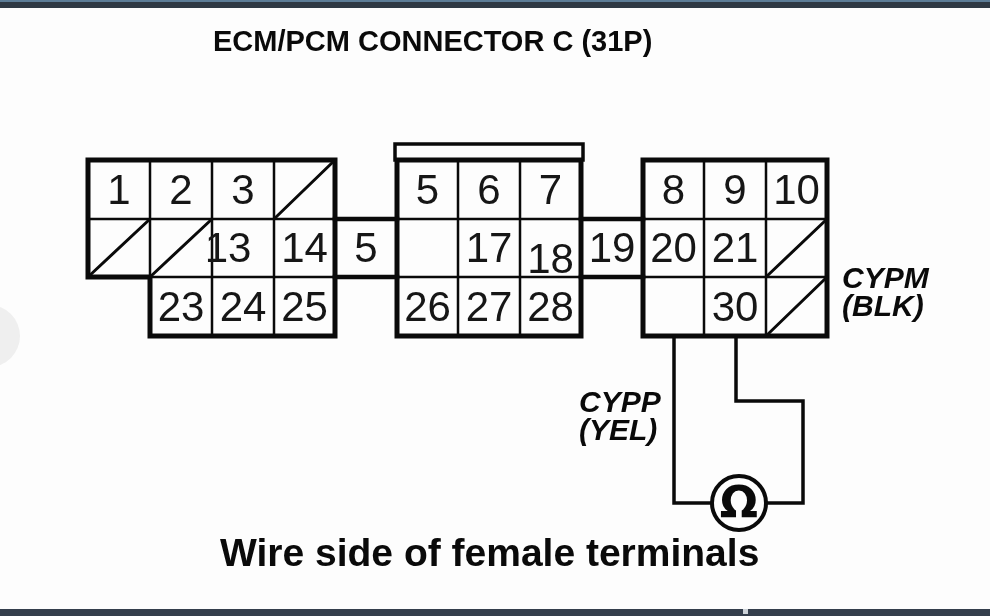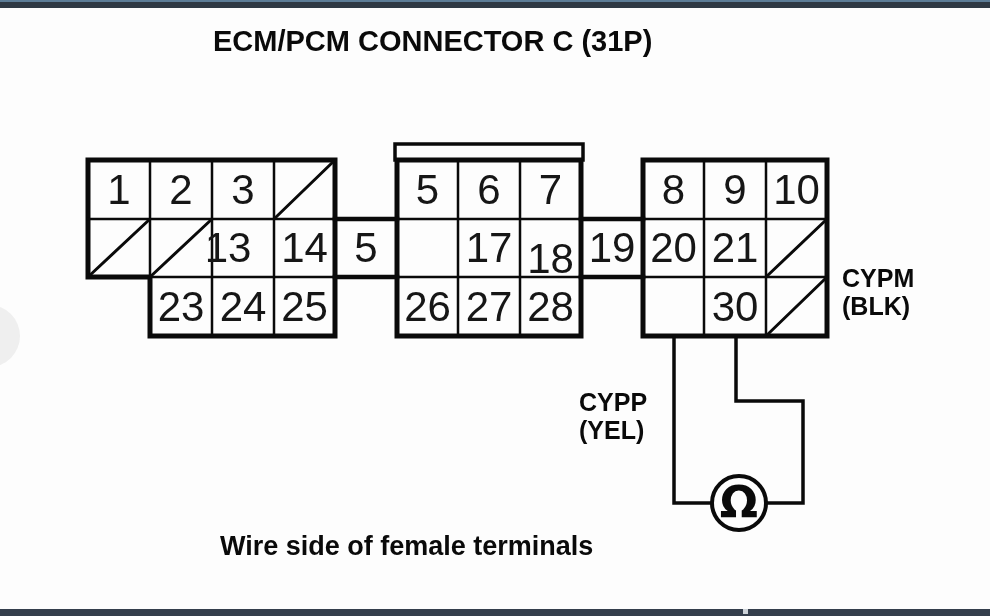--- a/index.html
+++ b/index.html
@@ -24,32 +24,33 @@
     position:absolute;left:-42px;top:305px;width:62px;height:62px;
     border-radius:50%;background:#efefef;
   }
   #diagram-svg{position:absolute;left:0;top:0;}
   #page-title{
     position:absolute;left:213px;top:25px;width:560px;
     font-size:29px;font-weight:bold;letter-spacing:0px;white-space:nowrap;
   }
   #caption{
     position:absolute;left:220px;top:531px;width:560px;
-    font-size:27px;font-weight:600;white-space:nowrap;
+    font-size:39px;font-weight:600;white-space:nowrap;
   }
   .pin{
     position:absolute;
     display:flex;align-items:center;justify-content:center;
     font-size:42px;font-weight:400;color:#161616;
     line-height:1;
   }
   .wire-label{
     position:absolute;
-    font-size:25px;font-weight:bold;line-height:28px;
+    font-size:30px;font-weight:bold;line-height:28px;
     white-space:nowrap;
+    font-style:italic;
   }
   #label-cypm{left:842px;top:264px;}
   #label-cypp{left:579px;top:388px;}
   #ohm-symbol{
     position:absolute;left:709px;top:472px;width:60px;height:60px;
     display:flex;align-items:center;justify-content:center;
     font-size:45px;font-weight:bold;color:#0a0a0a;
     font-family:"DejaVu Sans", sans-serif;
   }
 </style>

